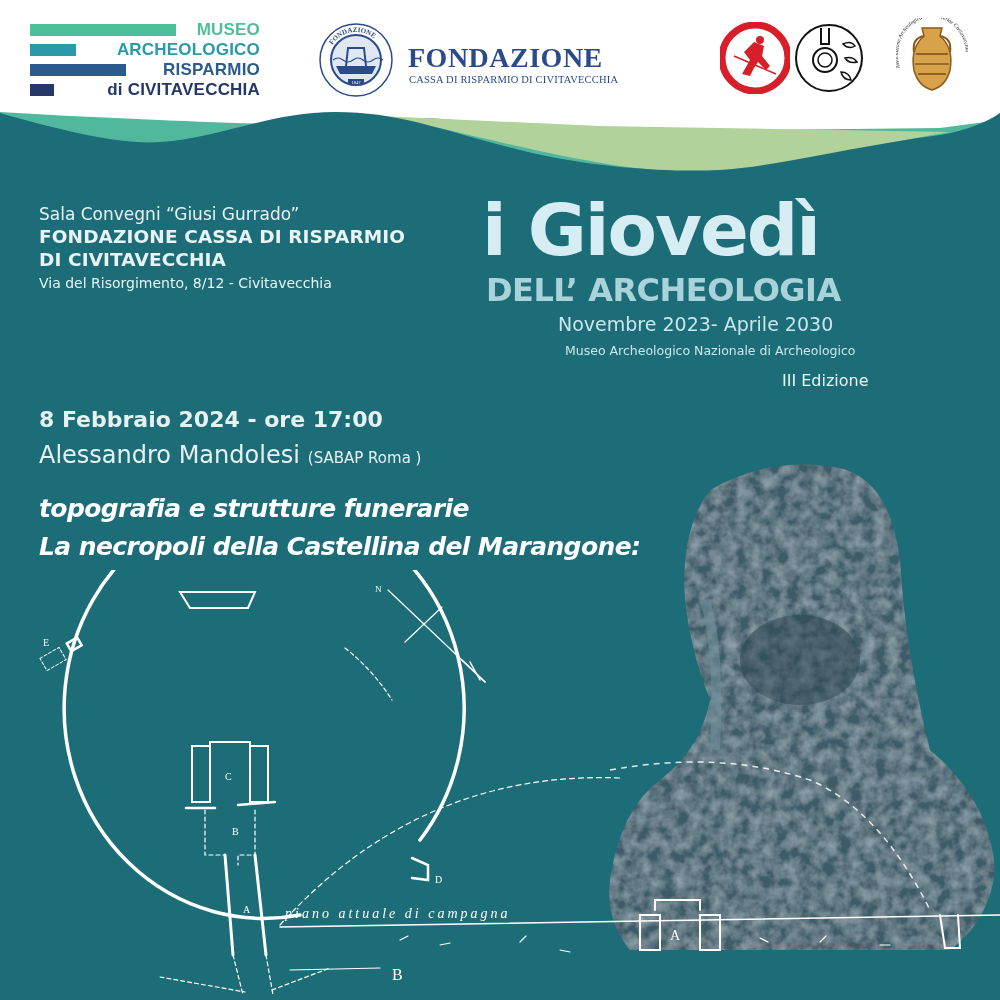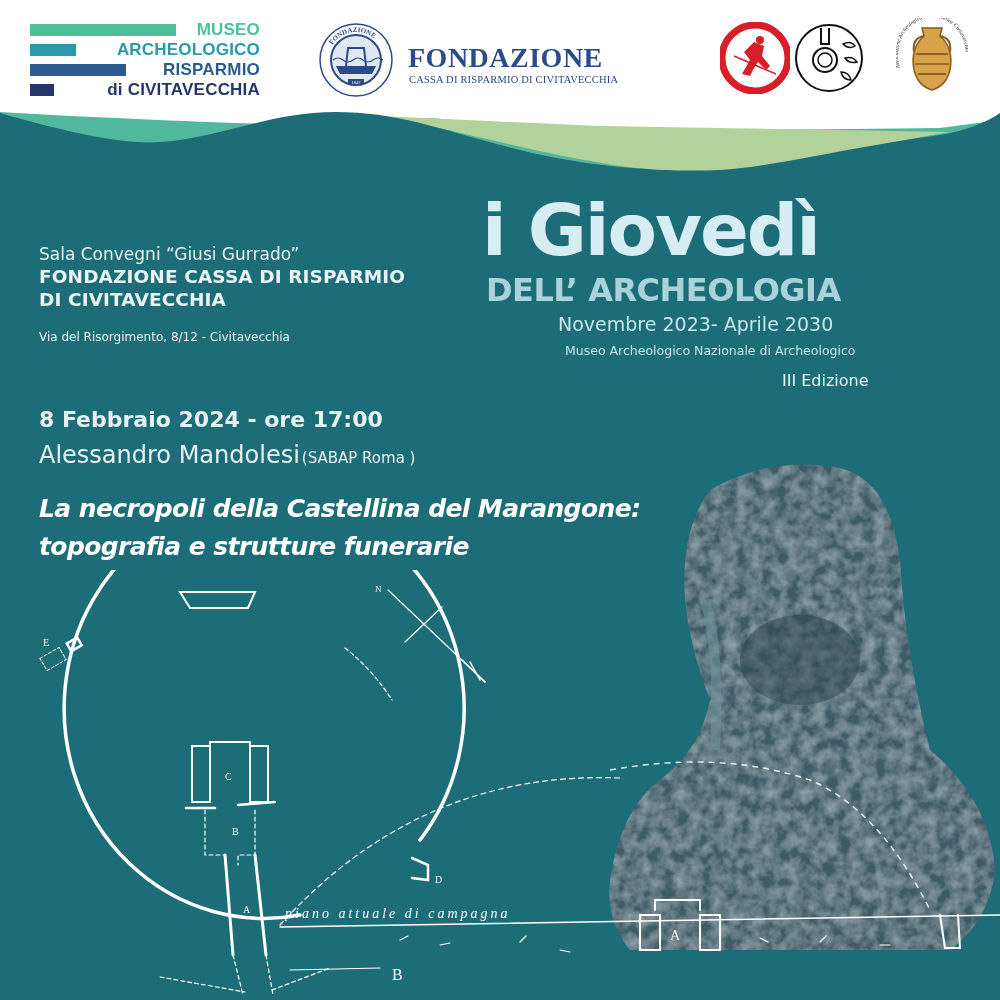--- a/index.html
+++ b/index.html
@@ -21,35 +21,35 @@
   .seal { position: absolute; left: 0; top: 0; width: 76px; height: 76px; }
   .fond-title { position: absolute; left: 90px; top: 20px; font-family: "Liberation Serif", serif; font-weight: bold; font-size: 28px; color: #2b4a8a; letter-spacing: 0.5px; }
   .fond-sub { position: absolute; left: 91px; top: 52px; font-family: "Liberation Serif", serif; font-size: 10.5px; color: #2b4a8a; letter-spacing: 0.2px; white-space: nowrap; }
 
   .logo-gar { position: absolute; left: 720px; top: 22px; width: 70px; height: 72px; }
   .logo-ulpia { position: absolute; left: 793px; top: 22px; width: 72px; height: 72px; }
   .logo-cent { position: absolute; left: 896px; top: 18px; width: 72px; height: 80px; }
 
   
   .venue { position: absolute; left: 39px; top: 203px; color: #e8f3f3; font-family: "DejaVu Sans", sans-serif; }
-  .venue .l1 { font-size: 17px; line-height: 22px; margin-top: 40px; }
+  .venue .l1 { font-size: 17px; line-height: 22px; }
   .venue .l2 { font-size: 18.5px; font-weight: bold; line-height: 23px; letter-spacing: 0.1px; }
-  .venue .l4 { font-size: 12px; line-height: 20px; margin-top: 16px; }
+  .venue .l4 { font-size: 14px; line-height: 20px; margin-top: 2px; }
 
   
   .title-big { position: absolute; left: 482px; top: 180px; font-family: "DejaVu Sans", sans-serif; font-weight: bold; font-size: 72px; line-height: 100px; color: #d6eef3; letter-spacing: -2px; }
   .title-sub { position: absolute; left: 486px; top: 268px; font-family: "DejaVu Sans", sans-serif; font-weight: bold; font-size: 32px; line-height: 44px; color: #a9d2da; letter-spacing: -0.5px; white-space: nowrap; }
   .period { position: absolute; left: 558px; top: 313px; font-size: 19px; color: #c9e6ec; white-space: nowrap; }
   .museo-line { position: absolute; left: 565px; top: 343px; font-size: 12.5px; color: #c9e6ec; white-space: nowrap; }
   .edizione { position: absolute; left: 782px; top: 371px; font-size: 16px; color: #e8f3f3; white-space: nowrap; }
 
   
   .ev-date { position: absolute; left: 39px; top: 407px; font-size: 22px; font-weight: bold; color: #e6f2f2; white-space: nowrap; }
   .ev-speaker { position: absolute; left: 39px; top: 441px; font-size: 24px; color: #e6f2f2; white-space: nowrap; }
-  .ev-speaker .aff { font-size: 15px; margin-left: 2px; }
+  .ev-speaker .aff { font-size: 15px; margin-left: 8px; }
   .ev-title { position: absolute; left: 39px; top: 490px; font-size: 25px; font-weight: bold; font-style: italic; color: #ffffff; line-height: 38px; letter-spacing: -0.6px; z-index: 5; }
 
   
   .drawing { position: absolute; left: 0; top: 570px; width: 1000px; height: 430px; z-index: 4; }
   .statue { position: absolute; left: 600px; top: 450px; width: 400px; height: 500px; z-index: 3; }
 </style>
 </head>
 <body>
 
 <div class="poster">
@@ -134,22 +134,22 @@
   <div class="title-sub">DELL’ ARCHEOLOGIA</div>
   <div class="period">Novembre 2023- Aprile 2030</div>
   <div class="museo-line">Museo Archeologico Nazionale di Archeologico</div>
   <div class="edizione">III Edizione</div>
 
   <div class="ev-date">8 Febbraio 2024 - ore 17:00</div>
   <div class="ev-speaker">
     <span>Alessandro Mandolesi</span><span class="aff">(SABAP Roma )</span>
   </div>
   <div class="ev-title">
+    <div>topografia e strutture funerarie</div>
     <div>La necropoli della Castellina del Marangone:</div>
-    <div>topografia e strutture funerarie</div>
   </div>
 
   <svg class="statue" viewBox="0 0 400 500">
     <defs>
       <filter id="rough" x="0" y="0" width="100%" height="100%">
         <feTurbulence type="fractalNoise" baseFrequency="0.08" numOctaves="3" seed="4" result="n"></feTurbulence>
         <feColorMatrix type="matrix" in="n" values="0 0 0 0 0.35  0 0 0 0 0.45  0 0 0 0 0.50  0 0 0 1.2 -0.35" result="c"></feColorMatrix>
         <feComposite in="c" in2="SourceGraphic" operator="in" result="t"></feComposite>
         <feMerge>
             <feMergeNode in="SourceGraphic"></feMergeNode>

